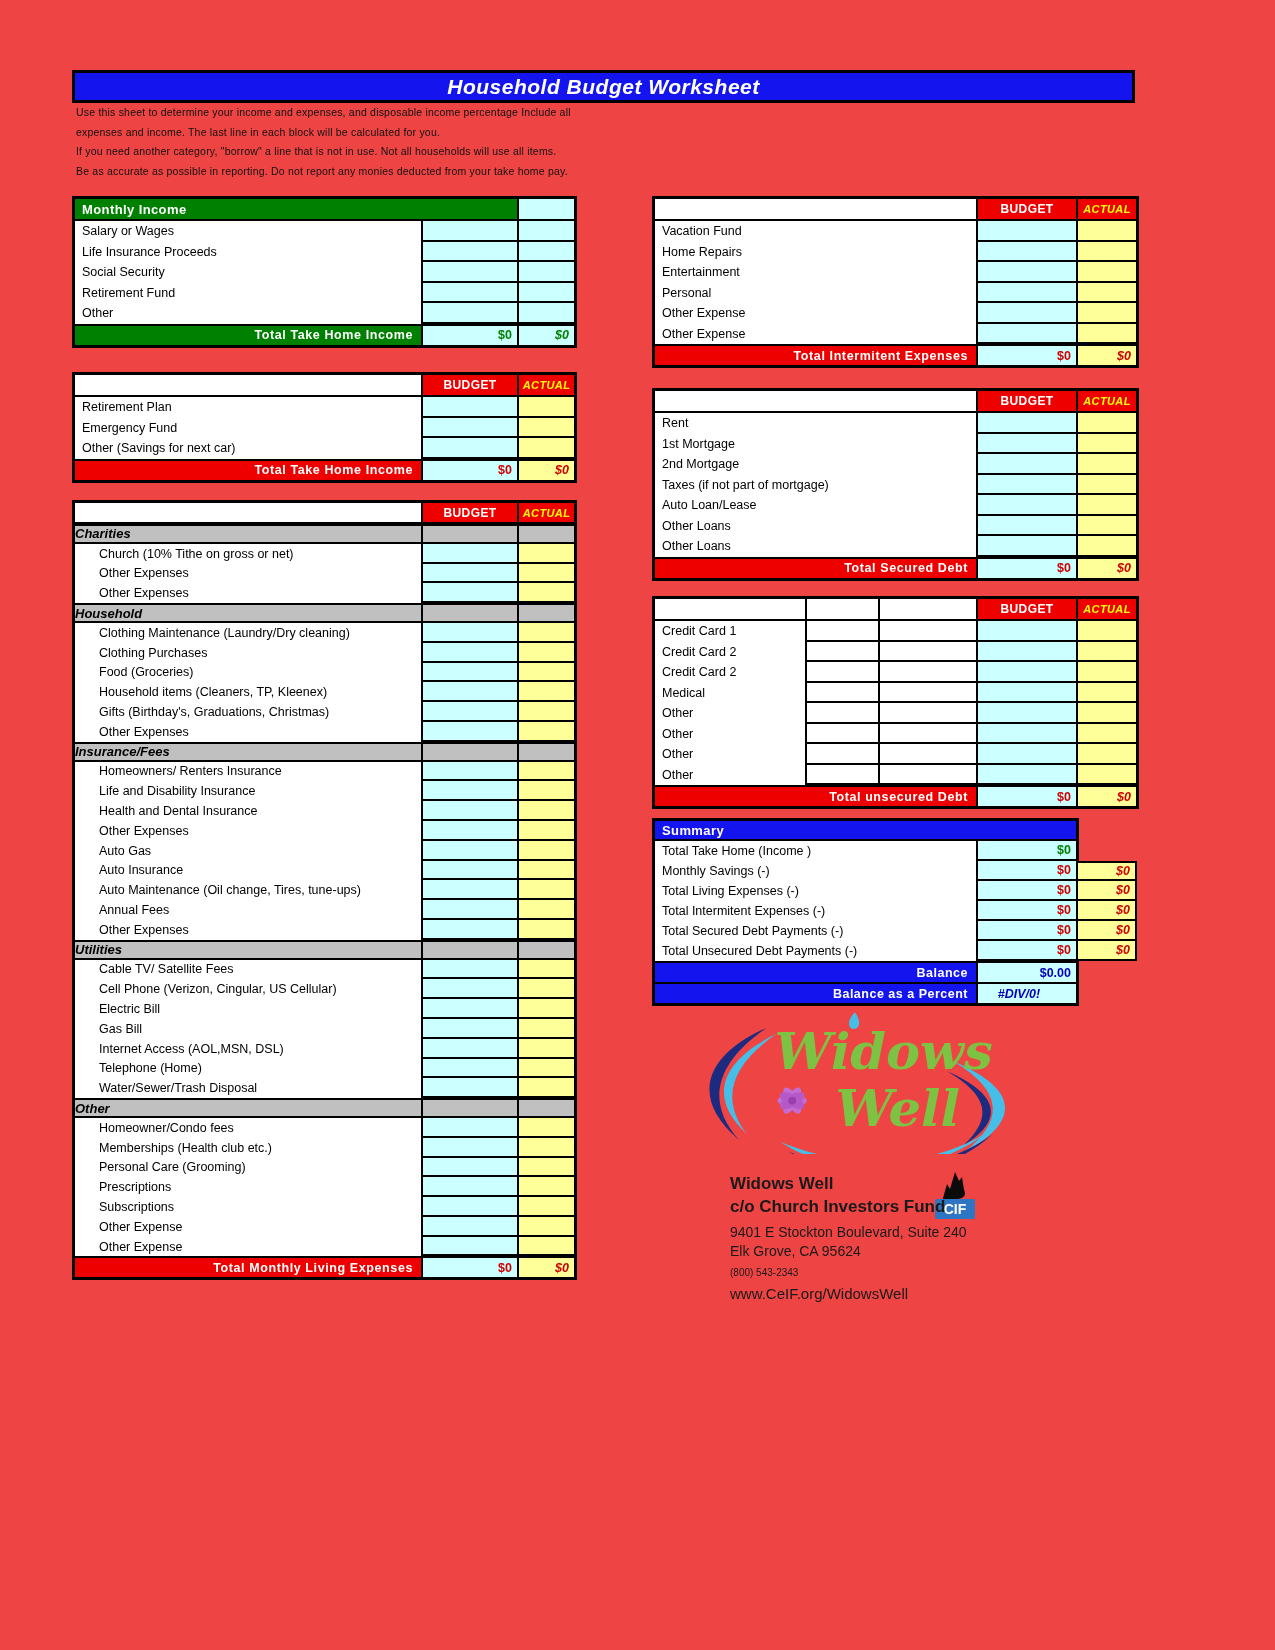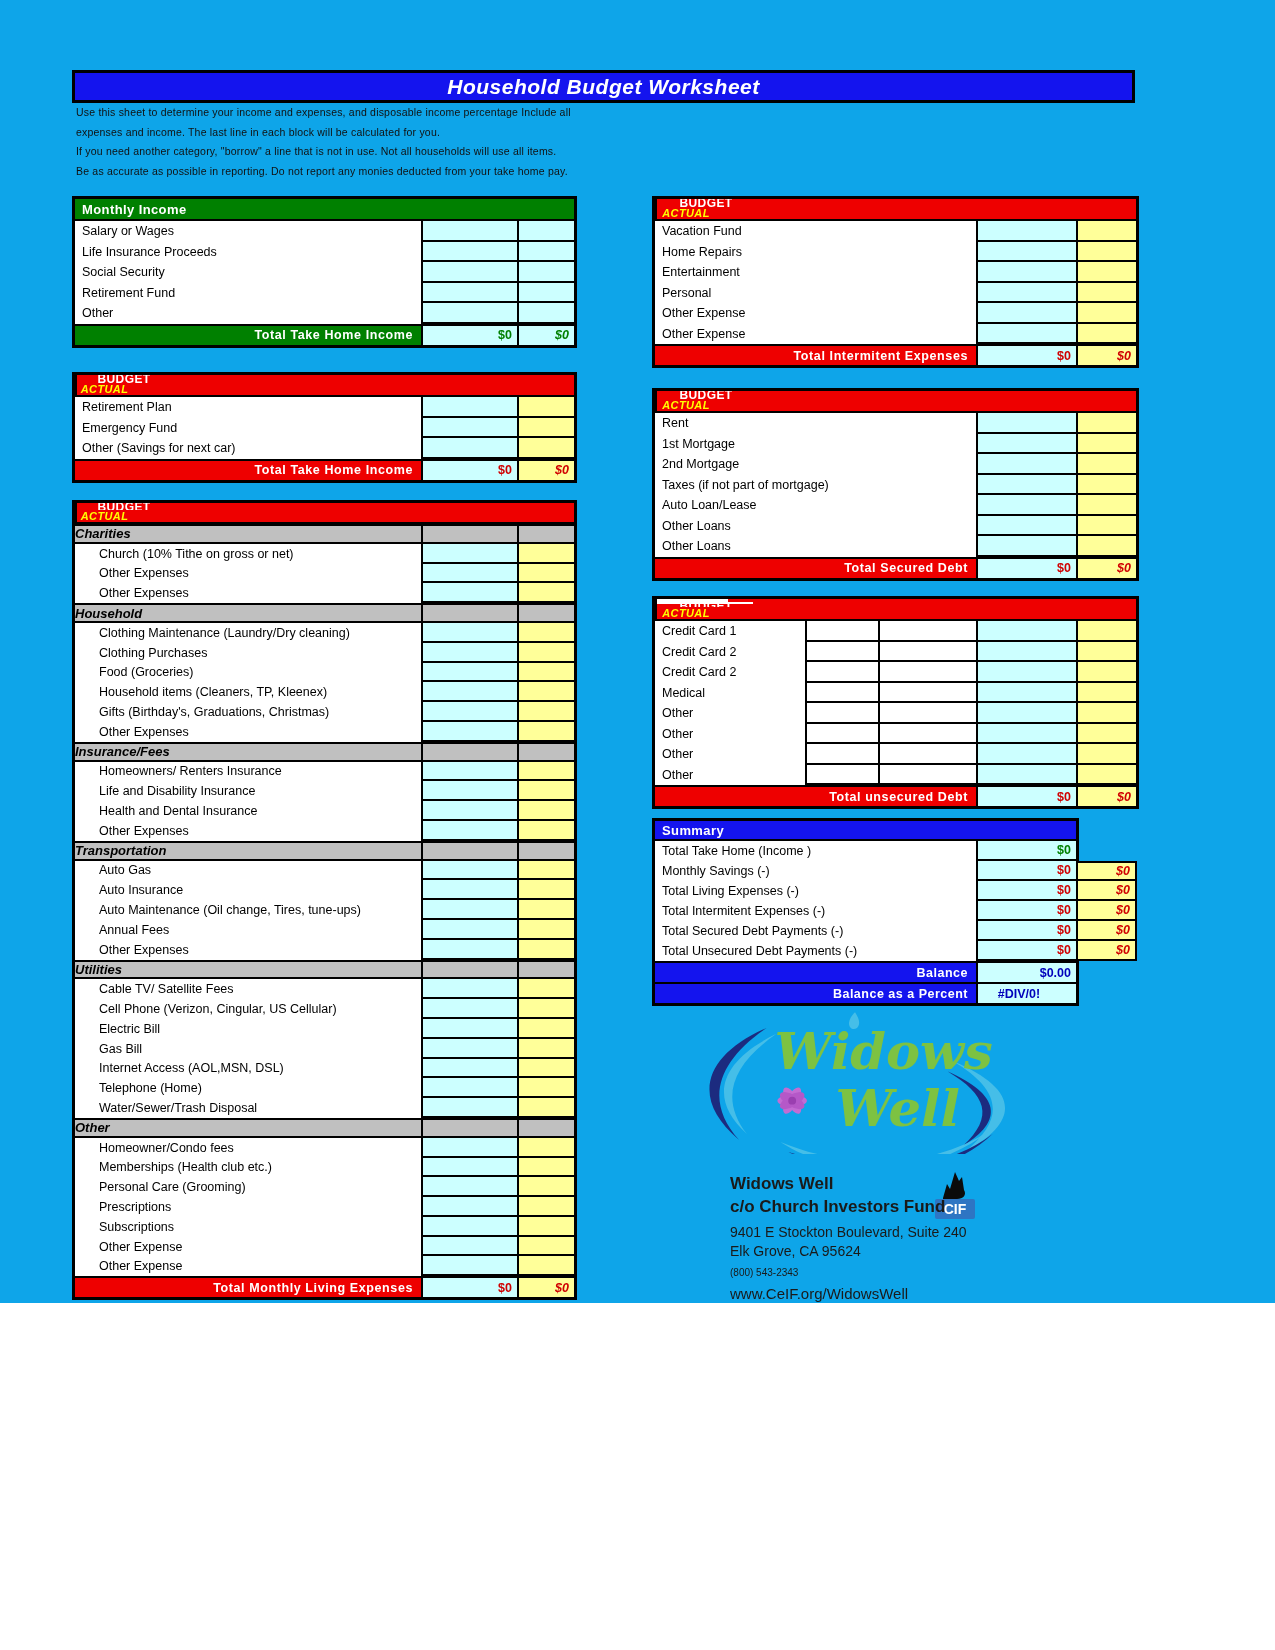--- a/index.html
+++ b/index.html
@@ -1,34 +1,34 @@
 <!DOCTYPE html>
 <html><head>
 <meta charset="utf-8">
 <style>
   html,body{margin:0;padding:0;background:#fff;}
-  .page{position:relative;width:1275px;height:1303px;background:#0ea5e9;
+  .page{position:relative;width:1275px;height:1650px;background:#ef4444;
         font-family:"Liberation Sans","DejaVu Sans",sans-serif;color:#000;overflow:hidden;}
 
   
   .banner{position:absolute;left:72px;top:70px;width:1063px;height:33px;
           background:#1414EE;border:3px solid #000;box-sizing:border-box;
           display:flex;align-items:center;justify-content:center;}
   .banner span{color:#fff;font-size:21px;font-weight:bold;font-style:italic;letter-spacing:.5px;}
 
   
   .instructions{position:absolute;left:76px;top:106px;width:600px;font-size:10.5px;color:#111;}
   .instructions p{margin:0 0 7.5px 0;letter-spacing:.2px;}
 
   
   .tbl{position:absolute;border:3px solid #000;box-sizing:border-box;background:#fff;
        font-size:12.5px;}
   .trow{display:flex;height:20.5px;box-sizing:border-box;align-items:stretch;}
   .living .trow{height:19.8px;}
-  .trow.hdr{height:22px;border-bottom:2px solid #000;flex-direction:column;}
+  .trow.hdr{height:22px;border-bottom:2px solid #000;}
   .living .trow.hdr{height:21px;}
   .trow.total{height:21px;border-top:2px solid #000;}
 
   .cell{box-sizing:border-box;display:flex;align-items:center;overflow:hidden;white-space:nowrap;}
   .c-lbl{flex:1;padding-left:7px;background:#fff;}
   .c-merged{flex:1;padding-left:7px;}
   .living .c-lbl.item{padding-left:24px;}
 
   
   .left  .c-bud{width:96px;} .left  .c-act{width:57px;}
@@ -70,21 +70,21 @@
 
   
   .summary .c-val{width:100px;border-left:2px solid #000;border-bottom:2px solid #000;
                   background:#CCFFFF;justify-content:flex-end;padding-right:5px;font-weight:bold;}
   .summary .trow{height:20px;}
   .summary .trow.hdr{height:20px;}
   .summary .trow.band{height:21px;border-top:2px solid #000;}
   .summary .band .c-lbl{background:#1414EE;color:#fff;font-weight:bold;justify-content:flex-end;
                         padding-right:8px;letter-spacing:.5px;}
   .summary .band .c-val{border-bottom:0;}
-  .summary .band.pct .c-val{justify-content:center;padding-right:16px;}
+  .summary .band.pct .c-val{justify-content:center;padding-right:16px;font-style:italic;}
 
   .sum-acts{position:absolute;left:1076px;top:861px;width:61px;}
   .sum-acts .ycell{box-sizing:border-box;height:20px;background:#FFFF99;border:2px solid #000;
                    display:flex;align-items:center;justify-content:flex-end;padding-right:5px;
                    font-size:12.5px;font-weight:bold;font-style:italic;}
   .sum-acts .ycell + .ycell{border-top:0;}
 
   
   .logo-wrap{position:absolute;left:690px;top:1006px;width:334px;height:148px;}
   .contact{position:absolute;left:730px;top:1174px;width:330px;color:#1a1a1a;}
@@ -257,25 +257,20 @@
       <div class="trow data">
         <div class="cell c-lbl item">Health and Dental Insurance</div>
         <div class="cell c-bud"></div>
         <div class="cell c-act"></div>
       </div>
       <div class="trow data">
         <div class="cell c-lbl item">Other Expenses</div>
         <div class="cell c-bud"></div>
         <div class="cell c-act"></div>
       </div>
-      <div class="trow sub">
-        <div class="cell c-lbl">Transportation</div>
-        <div class="cell c-bud"></div>
-        <div class="cell c-act"></div>
-      </div>
       <div class="trow data">
         <div class="cell c-lbl item">Auto Gas</div>
         <div class="cell c-bud"></div>
         <div class="cell c-act"></div>
       </div>
       <div class="trow data">
         <div class="cell c-lbl item">Auto Insurance</div>
         <div class="cell c-bud"></div>
         <div class="cell c-act"></div>
       </div>

